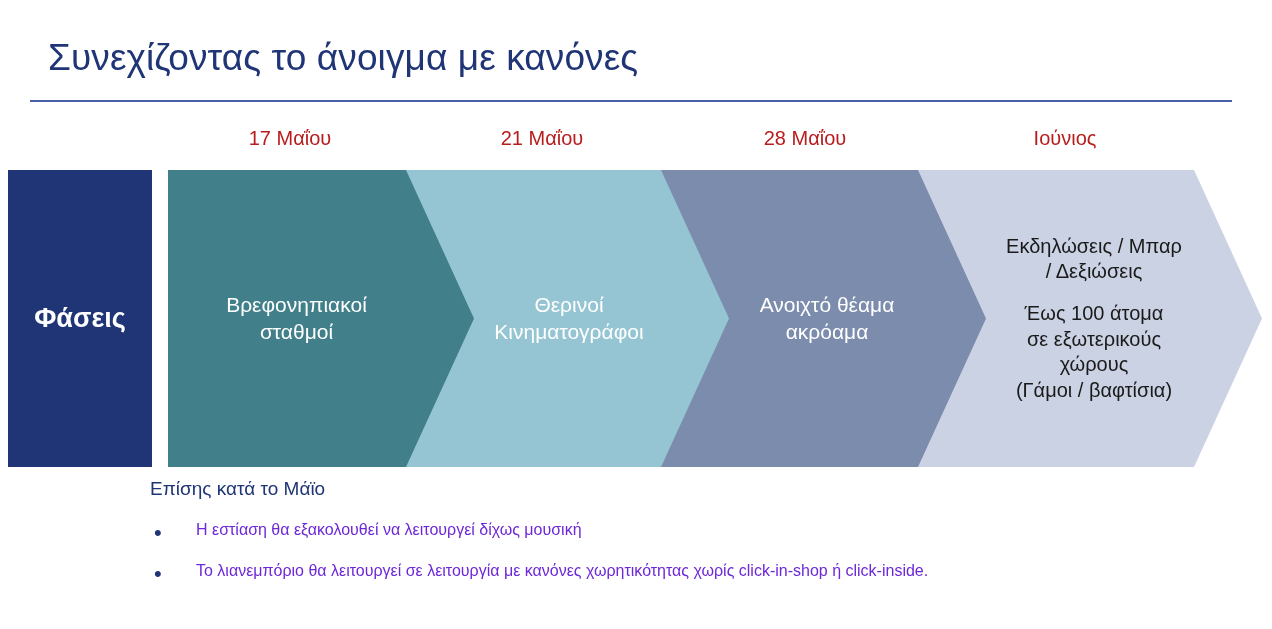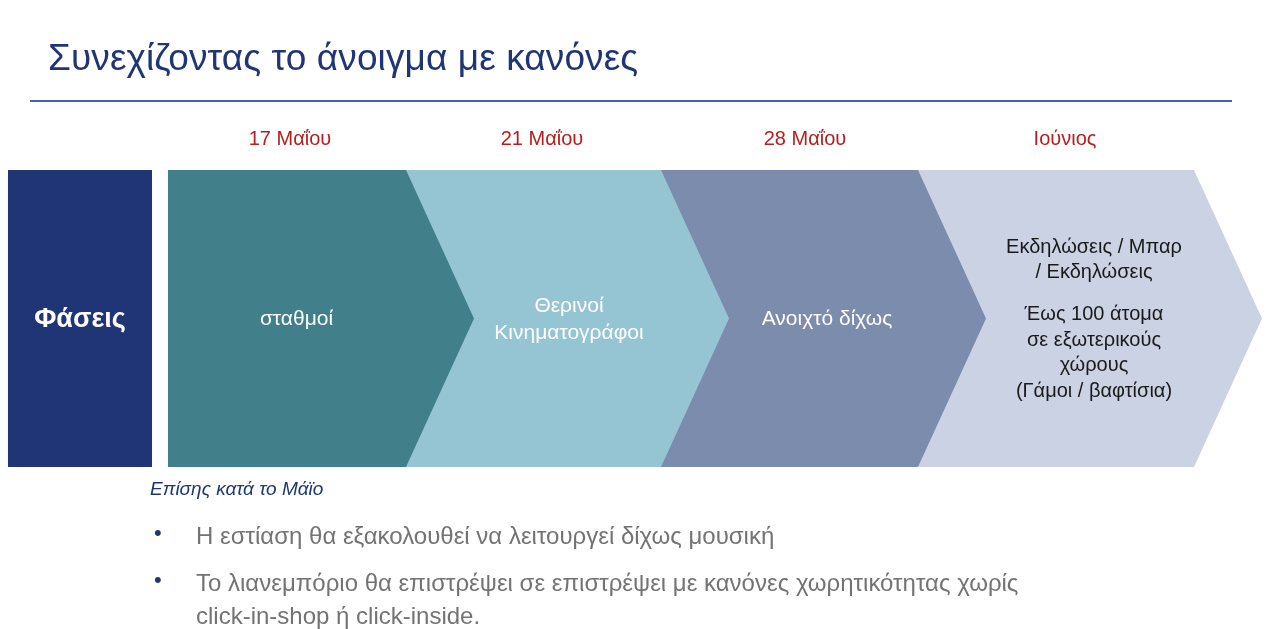--- a/index.html
+++ b/index.html
@@ -155,43 +155,42 @@
   
   #notes {
     position: absolute;
     left: 150px;
     top: 478px;
     width: 1000px;
     color: #1F3576;
   }
   #notes-heading {
     font-size: 19px;
-    font-style: italic;
     color: #1F3576;
     margin-bottom: 18px;
     line-height: 1.2;
   }
   .note-row {
     display: flex;
     align-items: flex-start;
     margin-bottom: 14px;
   }
   .note-bullet {
     width: 46px;
     flex: 0 0 46px;
     color: #1F3576;
     font-size: 22px;
     line-height: 1.25;
     text-align: left;
     padding-left: 4px;
     box-sizing: border-box;
   }
   .note-text {
-    font-size: 24px;
-    color: #737373;
+    font-size: 16px;
+    color: #6d28d9;
     line-height: 1.38;
     max-width: 880px;
   }
 </style>
 </head>
 <body>
 
 <div id="slide">
 
   <div id="title">Συνεχίζοντας το άνοιγμα με κανόνες</div>
@@ -203,58 +202,60 @@
   <div class="date-label" style="left:1065px;">Ιούνιος</div>
 
   <div id="band">
 
     <div id="phases-box">
       <div id="phases-label">Φάσεις</div>
     </div>
 
     <div class="chevron" id="chev-1">
       <div class="chev-text">
+        <span class="blk">Βρεφονηπιακοί</span>
         <span class="blk">σταθμοί</span>
       </div>
     </div>
 
     <div class="chevron" id="chev-2">
       <div class="chev-text">
         <span class="blk">Θερινοί</span>
         <span class="blk">Κινηματογράφοι</span>
       </div>
     </div>
 
     <div class="chevron" id="chev-3">
       <div class="chev-text">
-        <span class="blk">Ανοιχτό δίχως</span>
+        <span class="blk">Ανοιχτό θέαμα</span>
+        <span class="blk">ακρόαμα</span>
       </div>
     </div>
 
     <div class="chevron" id="chev-4">
       <div class="chev-text">
         <span class="blk">Εκδηλώσεις / Μπαρ</span>
-        <span class="blk">/ Εκδηλώσεις</span>
+        <span class="blk">/ Δεξιώσεις</span>
         <span class="spacer"></span>
         <span class="blk">Έως 100 άτομα</span>
         <span class="blk">σε εξωτερικούς</span>
         <span class="blk">χώρους</span>
         <span class="blk">(Γάμοι / βαφτίσια)</span>
       </div>
     </div>
 
   </div>
 
   <div id="notes">
     <div id="notes-heading">Επίσης κατά το Μάϊο</div>
 
     <div class="note-row">
       <div class="note-bullet">•</div>
       <div class="note-text">Η εστίαση θα εξακολουθεί να λειτουργεί δίχως μουσική</div>
     </div>
 
     <div class="note-row">
       <div class="note-bullet">•</div>
-      <div class="note-text">Το λιανεμπόριο θα επιστρέψει σε επιστρέψει με κανόνες χωρητικότητας χωρίς click-in-shop ή click-inside.</div>
+      <div class="note-text">Το λιανεμπόριο θα λειτουργεί σε λειτουργία με κανόνες χωρητικότητας χωρίς click-in-shop ή click-inside.</div>
     </div>
   </div>
 
 </div>
 
 </body></html>

